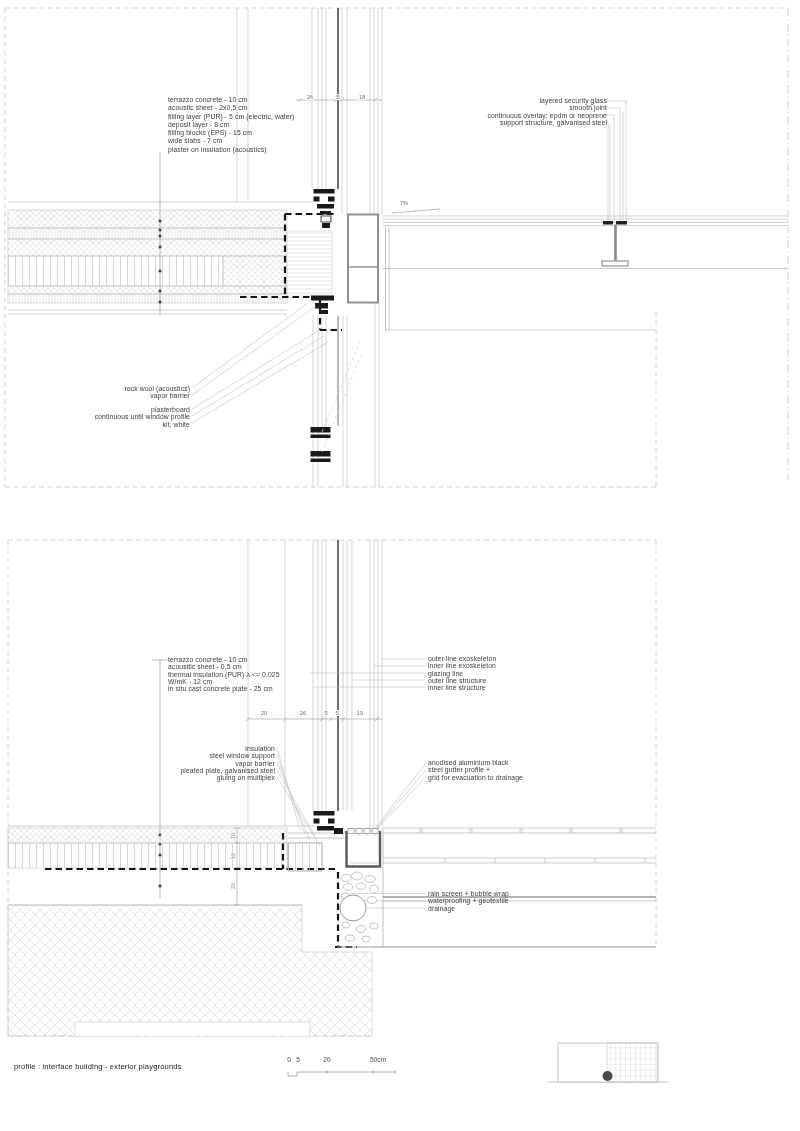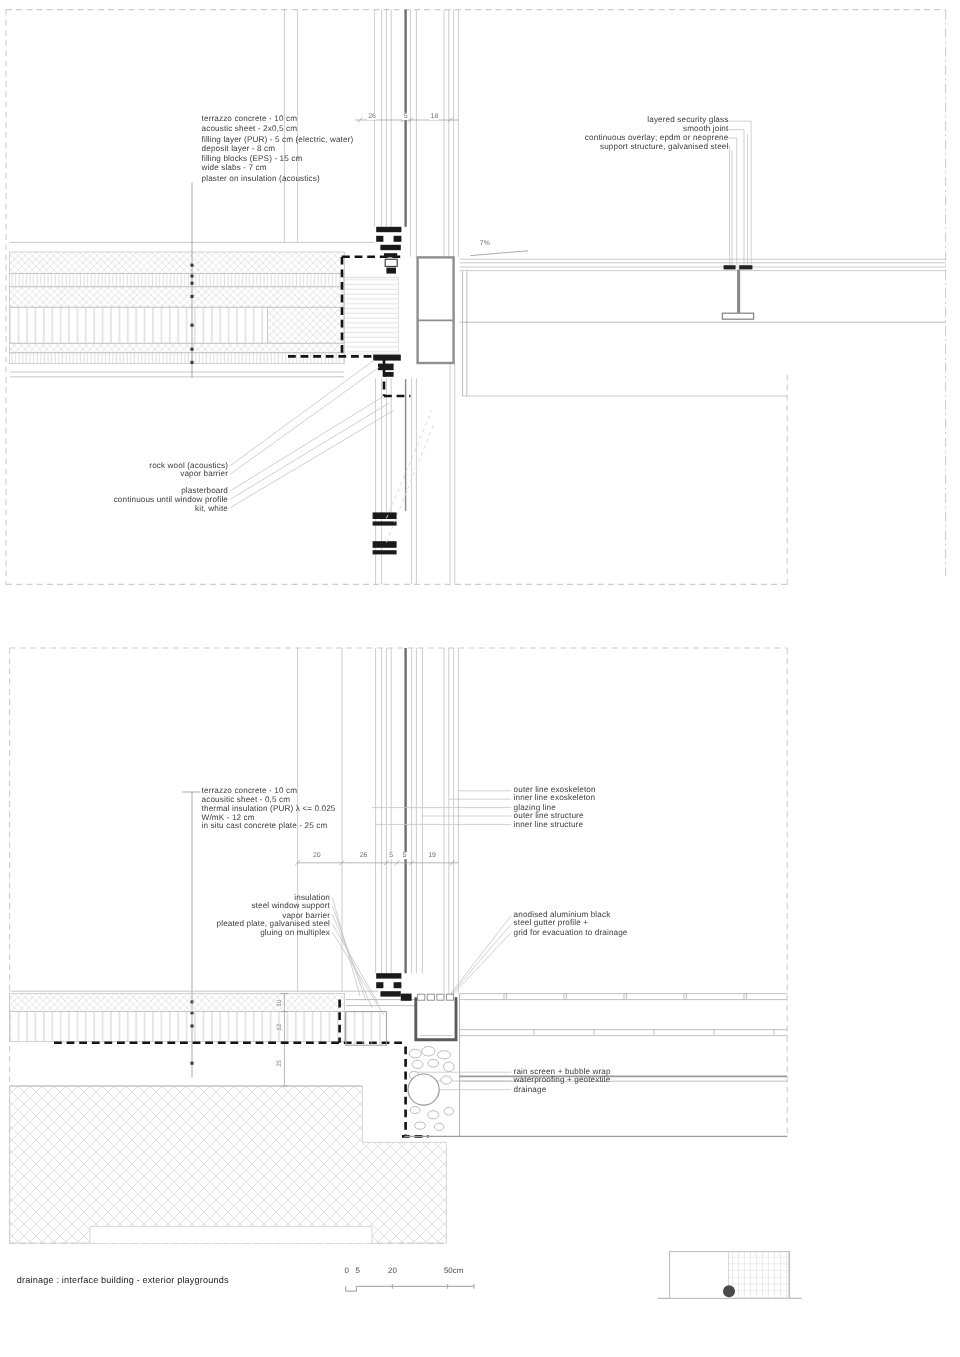--- a/index.html
+++ b/index.html
@@ -396,15 +396,15 @@
 
 <span class="dimv" style="left:233px;top:836px">10</span>
 <span class="dimv" style="left:233px;top:856px">12</span>
 <span class="dimv" style="left:233px;top:886px">25</span>
 
 <span class="scl" style="left:289px;top:1056px">0</span>
 <span class="scl" style="left:298px;top:1056px">5</span>
 <span class="scl" style="left:327px;top:1056px">20</span>
 <span class="scl" style="left:378px;top:1056px">50cm</span>
 
-<div class="sheet-title" style="left:14px;top:1062px">drainage : interface building - exterior playgrounds</div>
+<div class="sheet-title" style="left:14px;top:1062px">profile : interface building - exterior playgrounds</div>
 
 </div>
 
 </body></html>

